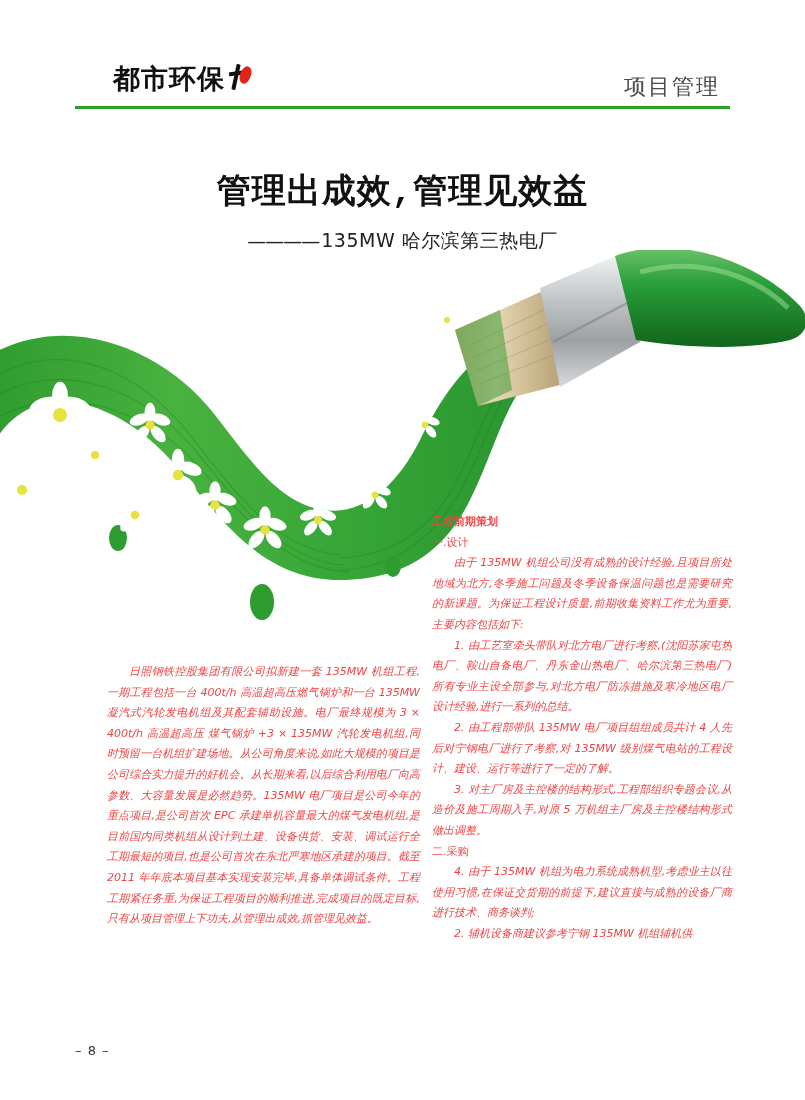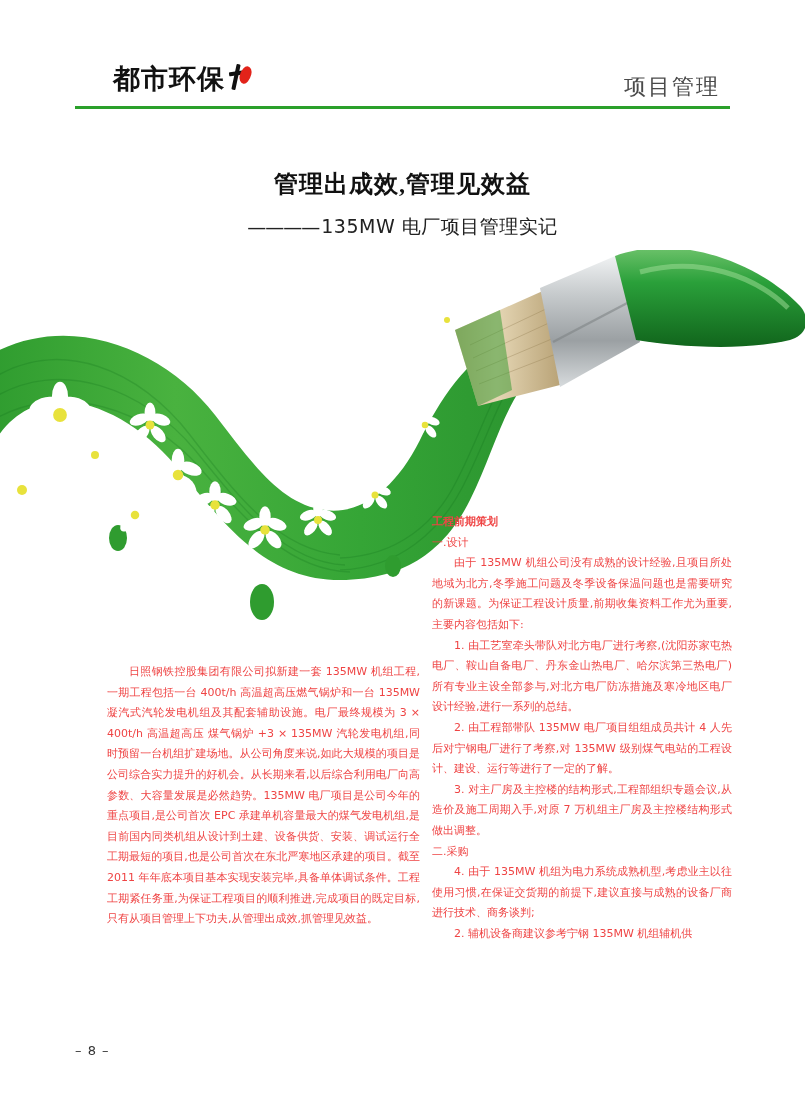--- a/index.html
+++ b/index.html
@@ -96,23 +96,23 @@
 
   
   .title-block {
     position: absolute;
     left: 0;
     top: 168px;
     width: 805px;
     text-align: center;
   }
   .main-title {
-    font-family: Liberation Serif, serif;
+    font-family: Liberation Mono, monospace;
     font-weight: bold;
-    font-size: 24px;
+    font-size: 34px;
     letter-spacing: 1px;
     color: #111;
     margin: 0;
   }
   .subtitle-row {
     margin-top: 14px;
     font-family: "DejaVu Sans", sans-serif;
     font-size: 19px;
     color: #222;
     letter-spacing: 0.5px;
@@ -154,20 +154,21 @@
   .col-right {
     left: 432px;
     top: 512px;
     width: 300px;
   }
   .col p {
     margin: 0;
   }
   .indent {
     text-indent: 2em;
+    font-style: italic;
   }
   .heading {
     font-weight: bold;
     margin: 0 0 2px 0;
   }
   .subheading {
     margin: 0;
   }
 
   
@@ -196,21 +197,21 @@
       </span>
     </div>
     <div class="section-label">项目管理</div>
     <div class="header-rule"></div>
   </div>
 
   <div class="title-block">
     <h1 class="main-title">管理出成效,管理见效益</h1>
     <div class="subtitle-row">
       <span class="em-dash">————</span>
-      <span>135MW 电厂项目管理实记</span>
+      <span>135MW 哈尔滨第三热电厂</span>
     </div>
   </div>
 
   <div class="artwork">
     <svg width="805" height="390" viewBox="0 0 805 390" xmlns="http://www.w3.org/2000/svg">
       <defs>
         <linearGradient id="paintGrad" x1="0" y1="0" x2="1" y2="0">
           <stop offset="0%" stop-color="#2f9c2f"></stop>
           <stop offset="35%" stop-color="#49b23f"></stop>
           <stop offset="70%" stop-color="#35a536"></stop>
@@ -399,21 +400,21 @@
     <p class="indent">日照钢铁控股集团有限公司拟新建一套 135MW 机组工程,一期工程包括一台 400t/h 高温超高压燃气锅炉和一台 135MW 凝汽式汽轮发电机组及其配套辅助设施。电厂最终规模为 3 × 400t/h 高温超高压 煤气锅炉 +3 × 135MW 汽轮发电机组,同时预留一台机组扩建场地。从公司角度来说,如此大规模的项目是公司综合实力提升的好机会。从长期来看,以后综合利用电厂向高参数、大容量发展是必然趋势。135MW 电厂项目是公司今年的重点项目,是公司首次 EPC 承建单机容量最大的煤气发电机组,是目前国内同类机组从设计到土建、设备供货、安装、调试运行全工期最短的项目,也是公司首次在东北严寒地区承建的项目。截至 2011 年年底本项目基本实现安装完毕,具备单体调试条件。工程工期紧任务重,为保证工程项目的顺利推进,完成项目的既定目标,只有从项目管理上下功夫,从管理出成效,抓管理见效益。</p>
   </div>
 
   <div class="col col-right">
     <p class="heading">工程前期策划</p>
 
     <p class="subheading">一.设计</p>
     <p class="indent">由于 135MW 机组公司没有成熟的设计经验,且项目所处地域为北方,冬季施工问题及冬季设备保温问题也是需要研究的新课题。为保证工程设计质量,前期收集资料工作尤为重要,主要内容包括如下:</p>
     <p class="indent">1. 由工艺室牵头带队对北方电厂进行考察,(沈阳苏家屯热电厂、鞍山自备电厂、丹东金山热电厂、哈尔滨第三热电厂)所有专业主设全部参与,对北方电厂防冻措施及寒冷地区电厂设计经验,进行一系列的总结。</p>
     <p class="indent">2. 由工程部带队 135MW 电厂项目组组成员共计 4 人先后对宁钢电厂进行了考察,对 135MW 级别煤气电站的工程设计、建设、运行等进行了一定的了解。</p>
-    <p class="indent">3. 对主厂房及主控楼的结构形式,工程部组织专题会议,从造价及施工周期入手,对原 7 万机组主厂房及主控楼结构形式做出调整。</p>
+    <p class="indent">3. 对主厂房及主控楼的结构形式,工程部组织专题会议,从造价及施工周期入手,对原 5 万机组主厂房及主控楼结构形式做出调整。</p>
 
     <p class="subheading">二.采购</p>
     <p class="indent">4. 由于 135MW 机组为电力系统成熟机型,考虑业主以往使用习惯,在保证交货期的前提下,建议直接与成熟的设备厂商进行技术、商务谈判;</p>
     <p class="indent">2. 辅机设备商建议参考宁钢 135MW 机组辅机供</p>
   </div>
 
   <div class="footer">– 8 –</div>
 
 </div>
 

